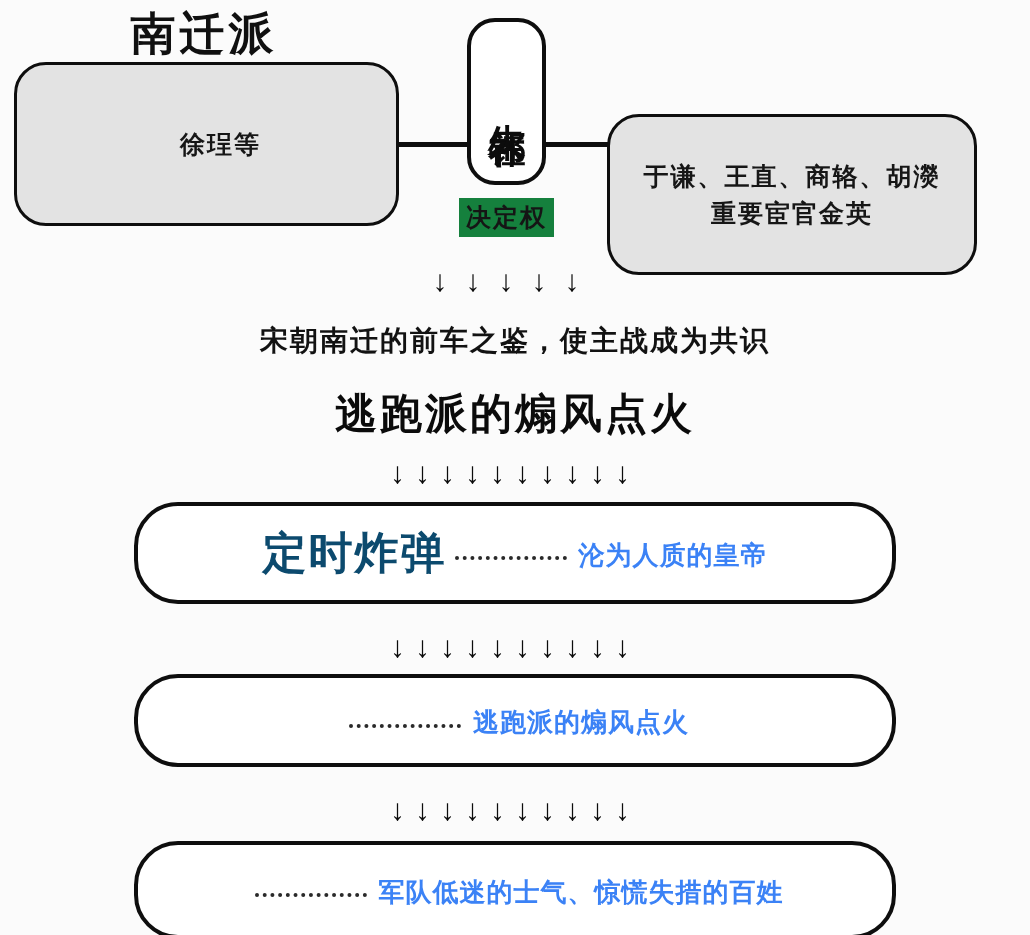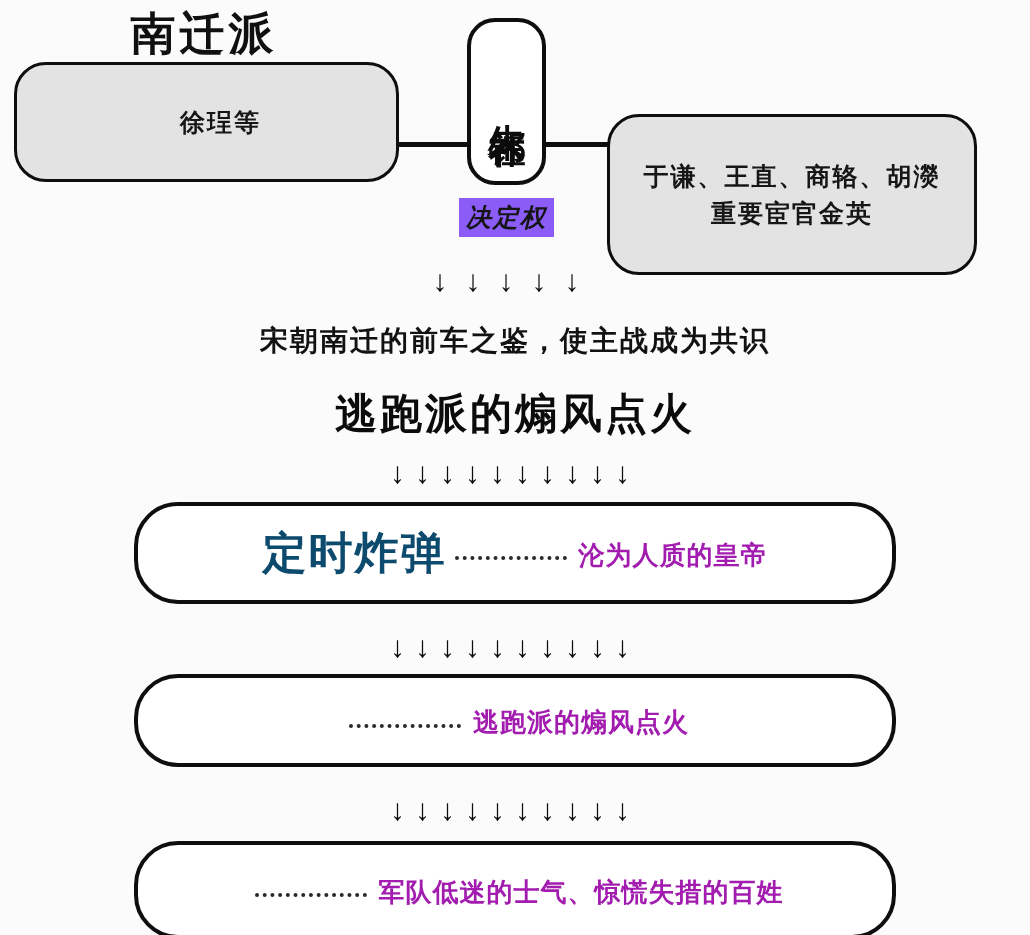--- a/index.html
+++ b/index.html
@@ -22,42 +22,41 @@
   .faction-title.right{left:600px;width:424px;}
   .faction-box{
     position:absolute;
     background:#e3e3e3;
     border:3px solid #0e0e0e;
     border-radius:32px;
     display:flex;flex-direction:column;justify-content:center;align-items:center;
     text-align:center;
     box-sizing:border-box;
   }
-  .faction-box.left{left:10px;top:62px;width:385px;height:120px;padding-left:28px;}
+  .faction-box.left{left:10px;top:62px;width:385px;height:164px;padding-left:28px;}
   .faction-box.right{left:603px;top:70px;width:370px;height:161px;margin-top:44px;}
   .members{font-size:25px;font-weight:bold;line-height:1.45;letter-spacing:2px;color:#161616;}
   .emperor-box{
     position:absolute;left:463px;top:18px;width:79px;height:167px;
     background:#ffffff;border:4px solid #0e0e0e;border-radius:28px;
     display:flex;justify-content:center;align-items:center;
     box-sizing:border-box;
   }
   .emperor-name{
     writing-mode:vertical-rl;text-orientation:upright;
     font-size:37px;font-weight:bold;letter-spacing:5px;color:#0c0c0c;
   }
   .connector{position:absolute;height:5px;background:#0e0e0e;top:142px;}
   .connector.left{left:393px;width:71px;}
   .connector.right{left:540px;width:64px;}
   .decision-label{
     position:absolute;left:455px;top:198px;
-    background:#8b5cf6;color:#151515;
+    background:#15803d;color:#151515;
     font-size:25px;font-weight:bold;letter-spacing:2px;
     padding:3px 7px;
-    font-style:italic;
   }
   
   .flow{position:absolute;left:0;top:240px;width:1030px;text-align:center;}
   .arrow-row{
     font-size:30px;font-weight:bold;color:#0c0c0c;
     line-height:1;white-space:nowrap;
   }
   .arrow-row.five{margin-top:26px;letter-spacing:18px;}
   .arrow-row.ten{letter-spacing:10px;}
   .gap-a{margin-top:28px;}
@@ -80,21 +79,21 @@
   .problem-box.b1{height:102px;}
   .problem-box.b2{height:93px;margin-top:12px;}
   .problem-box.b3{height:98px;margin-top:16px;}
   .problem-title{font-size:44px;font-weight:bold;letter-spacing:2px;color:#0c4a6e;}
   .leader{
     width:112px;height:0;
     border-bottom:4px dotted #2a2a2a;
     margin:10px 12px 0 8px;
     align-self:center;
   }
-  .problem-desc{font-size:26px;font-weight:bold;letter-spacing:1px;color:#a21caf;padding-top:4px;}
+  .problem-desc{font-size:26px;font-weight:bold;letter-spacing:1px;color:#3b82f6;padding-top:4px;}
 </style>
 </head>
 <body>
 
 <div class="canvas">
 
   <div class="top-cluster">
 
     <div class="faction-title left">南迁派</div>
 

